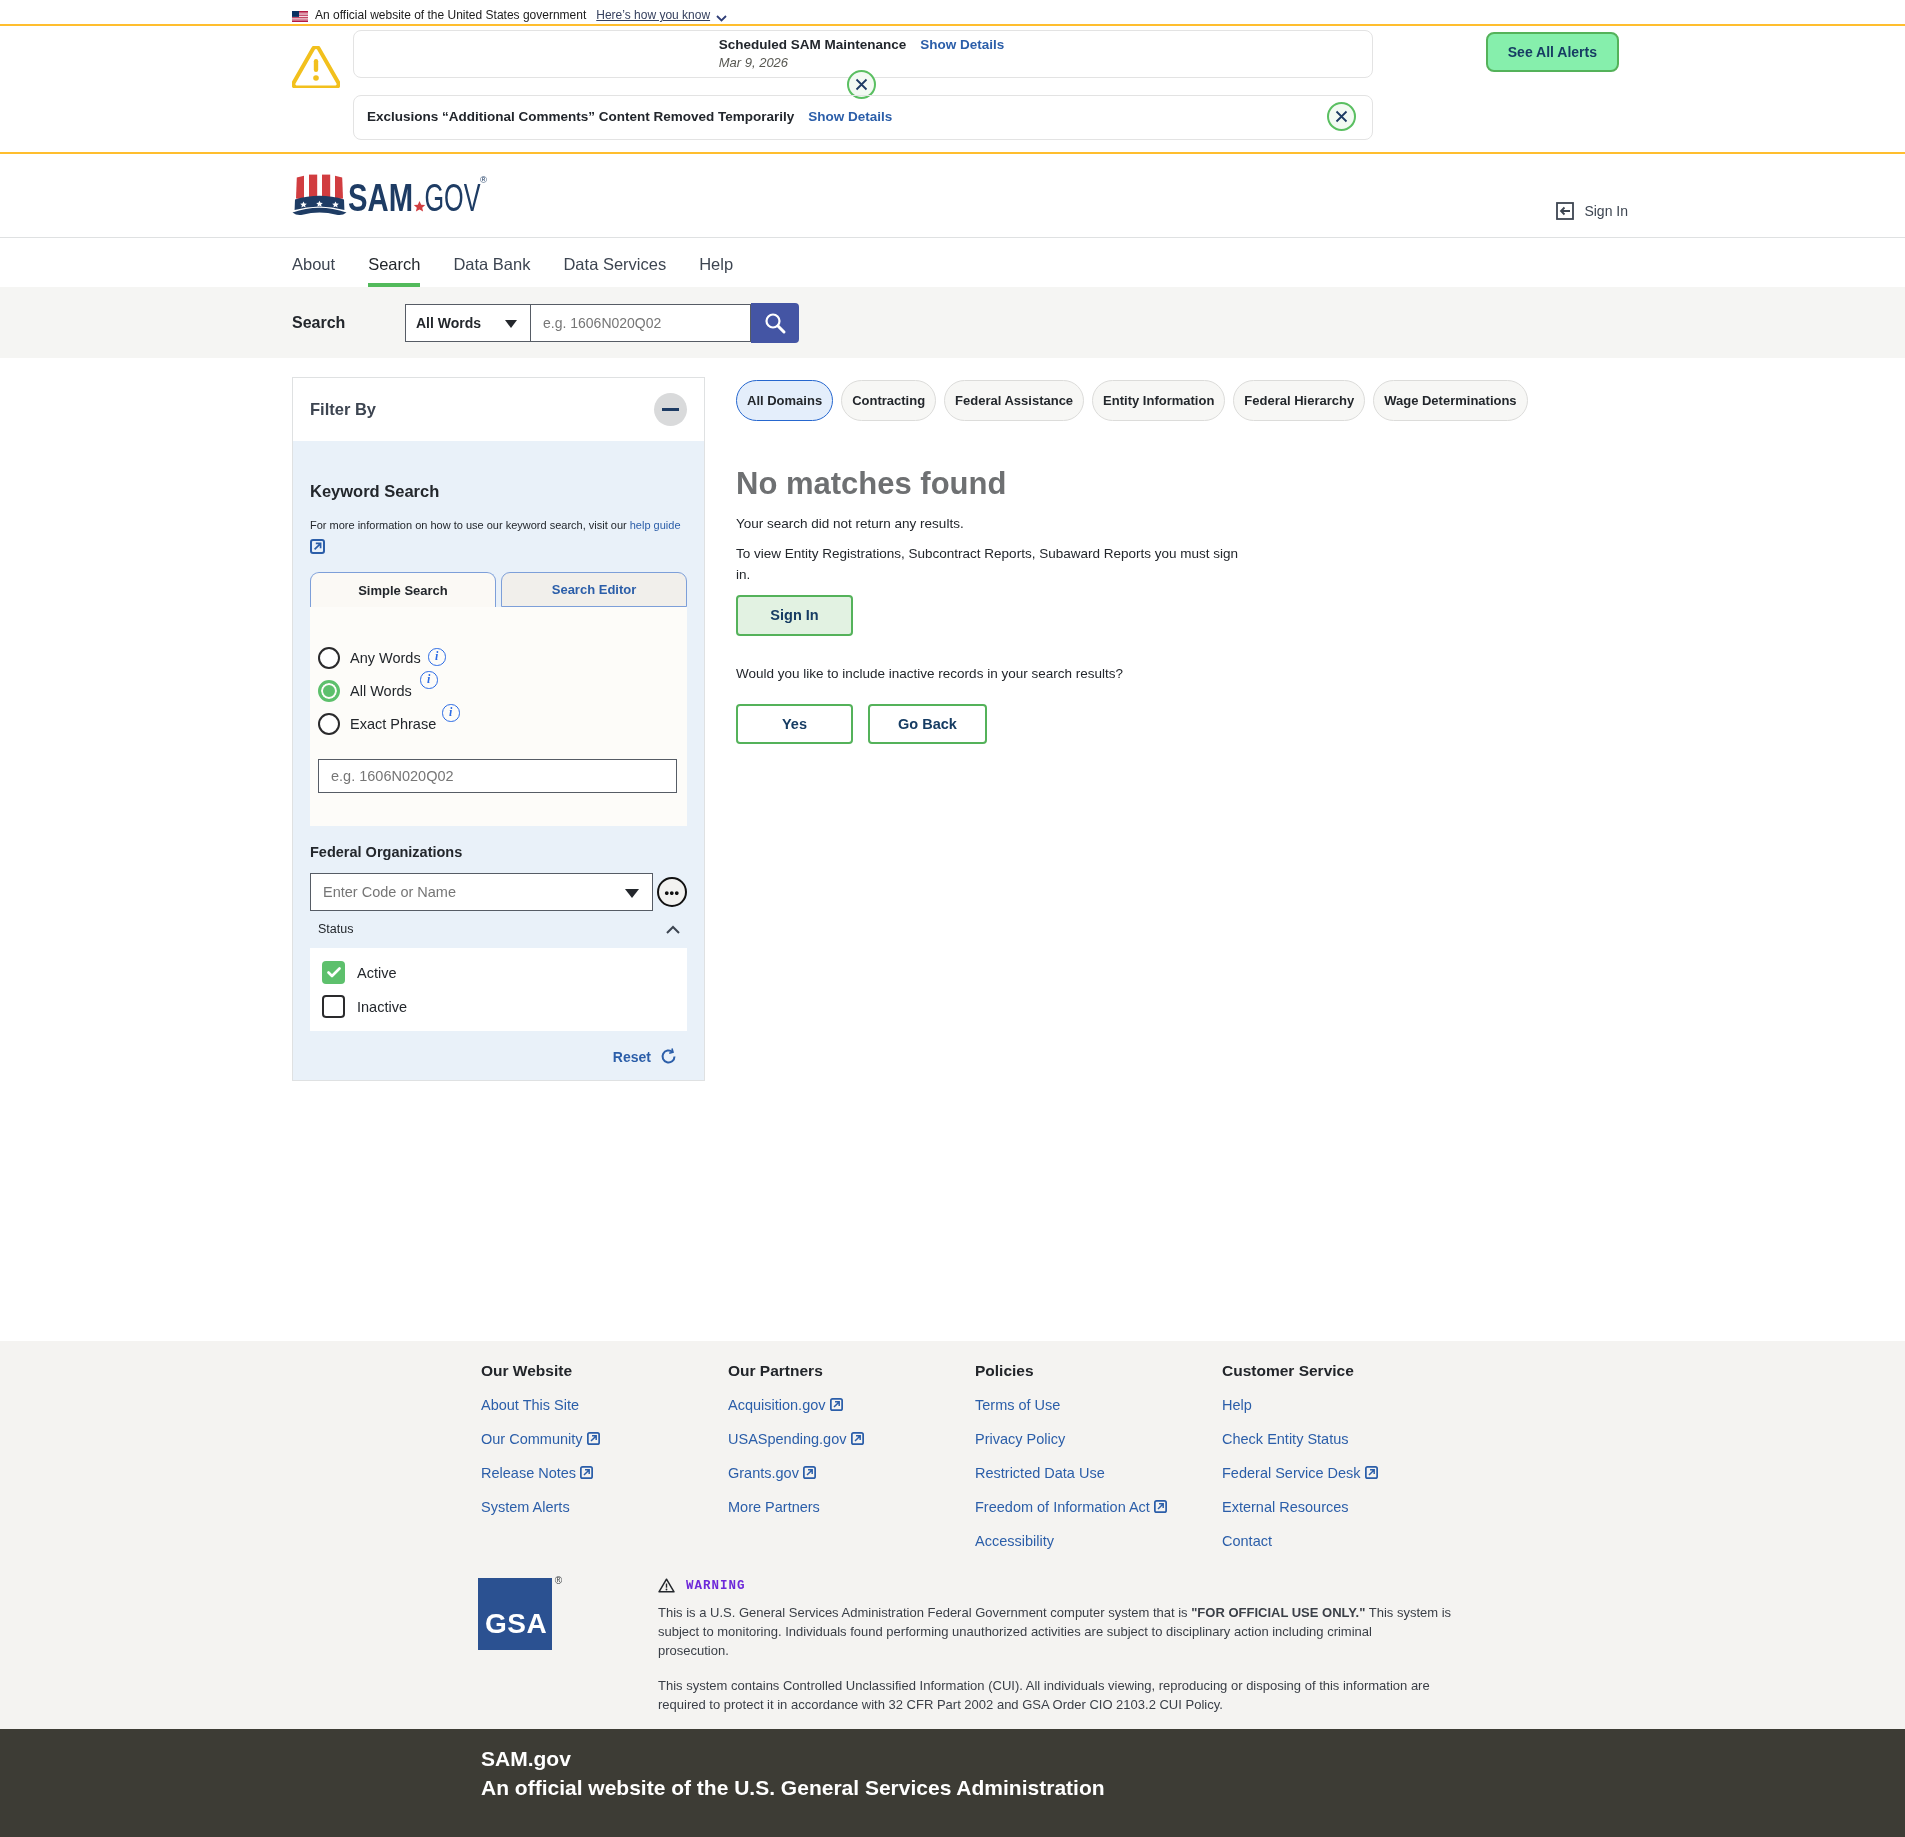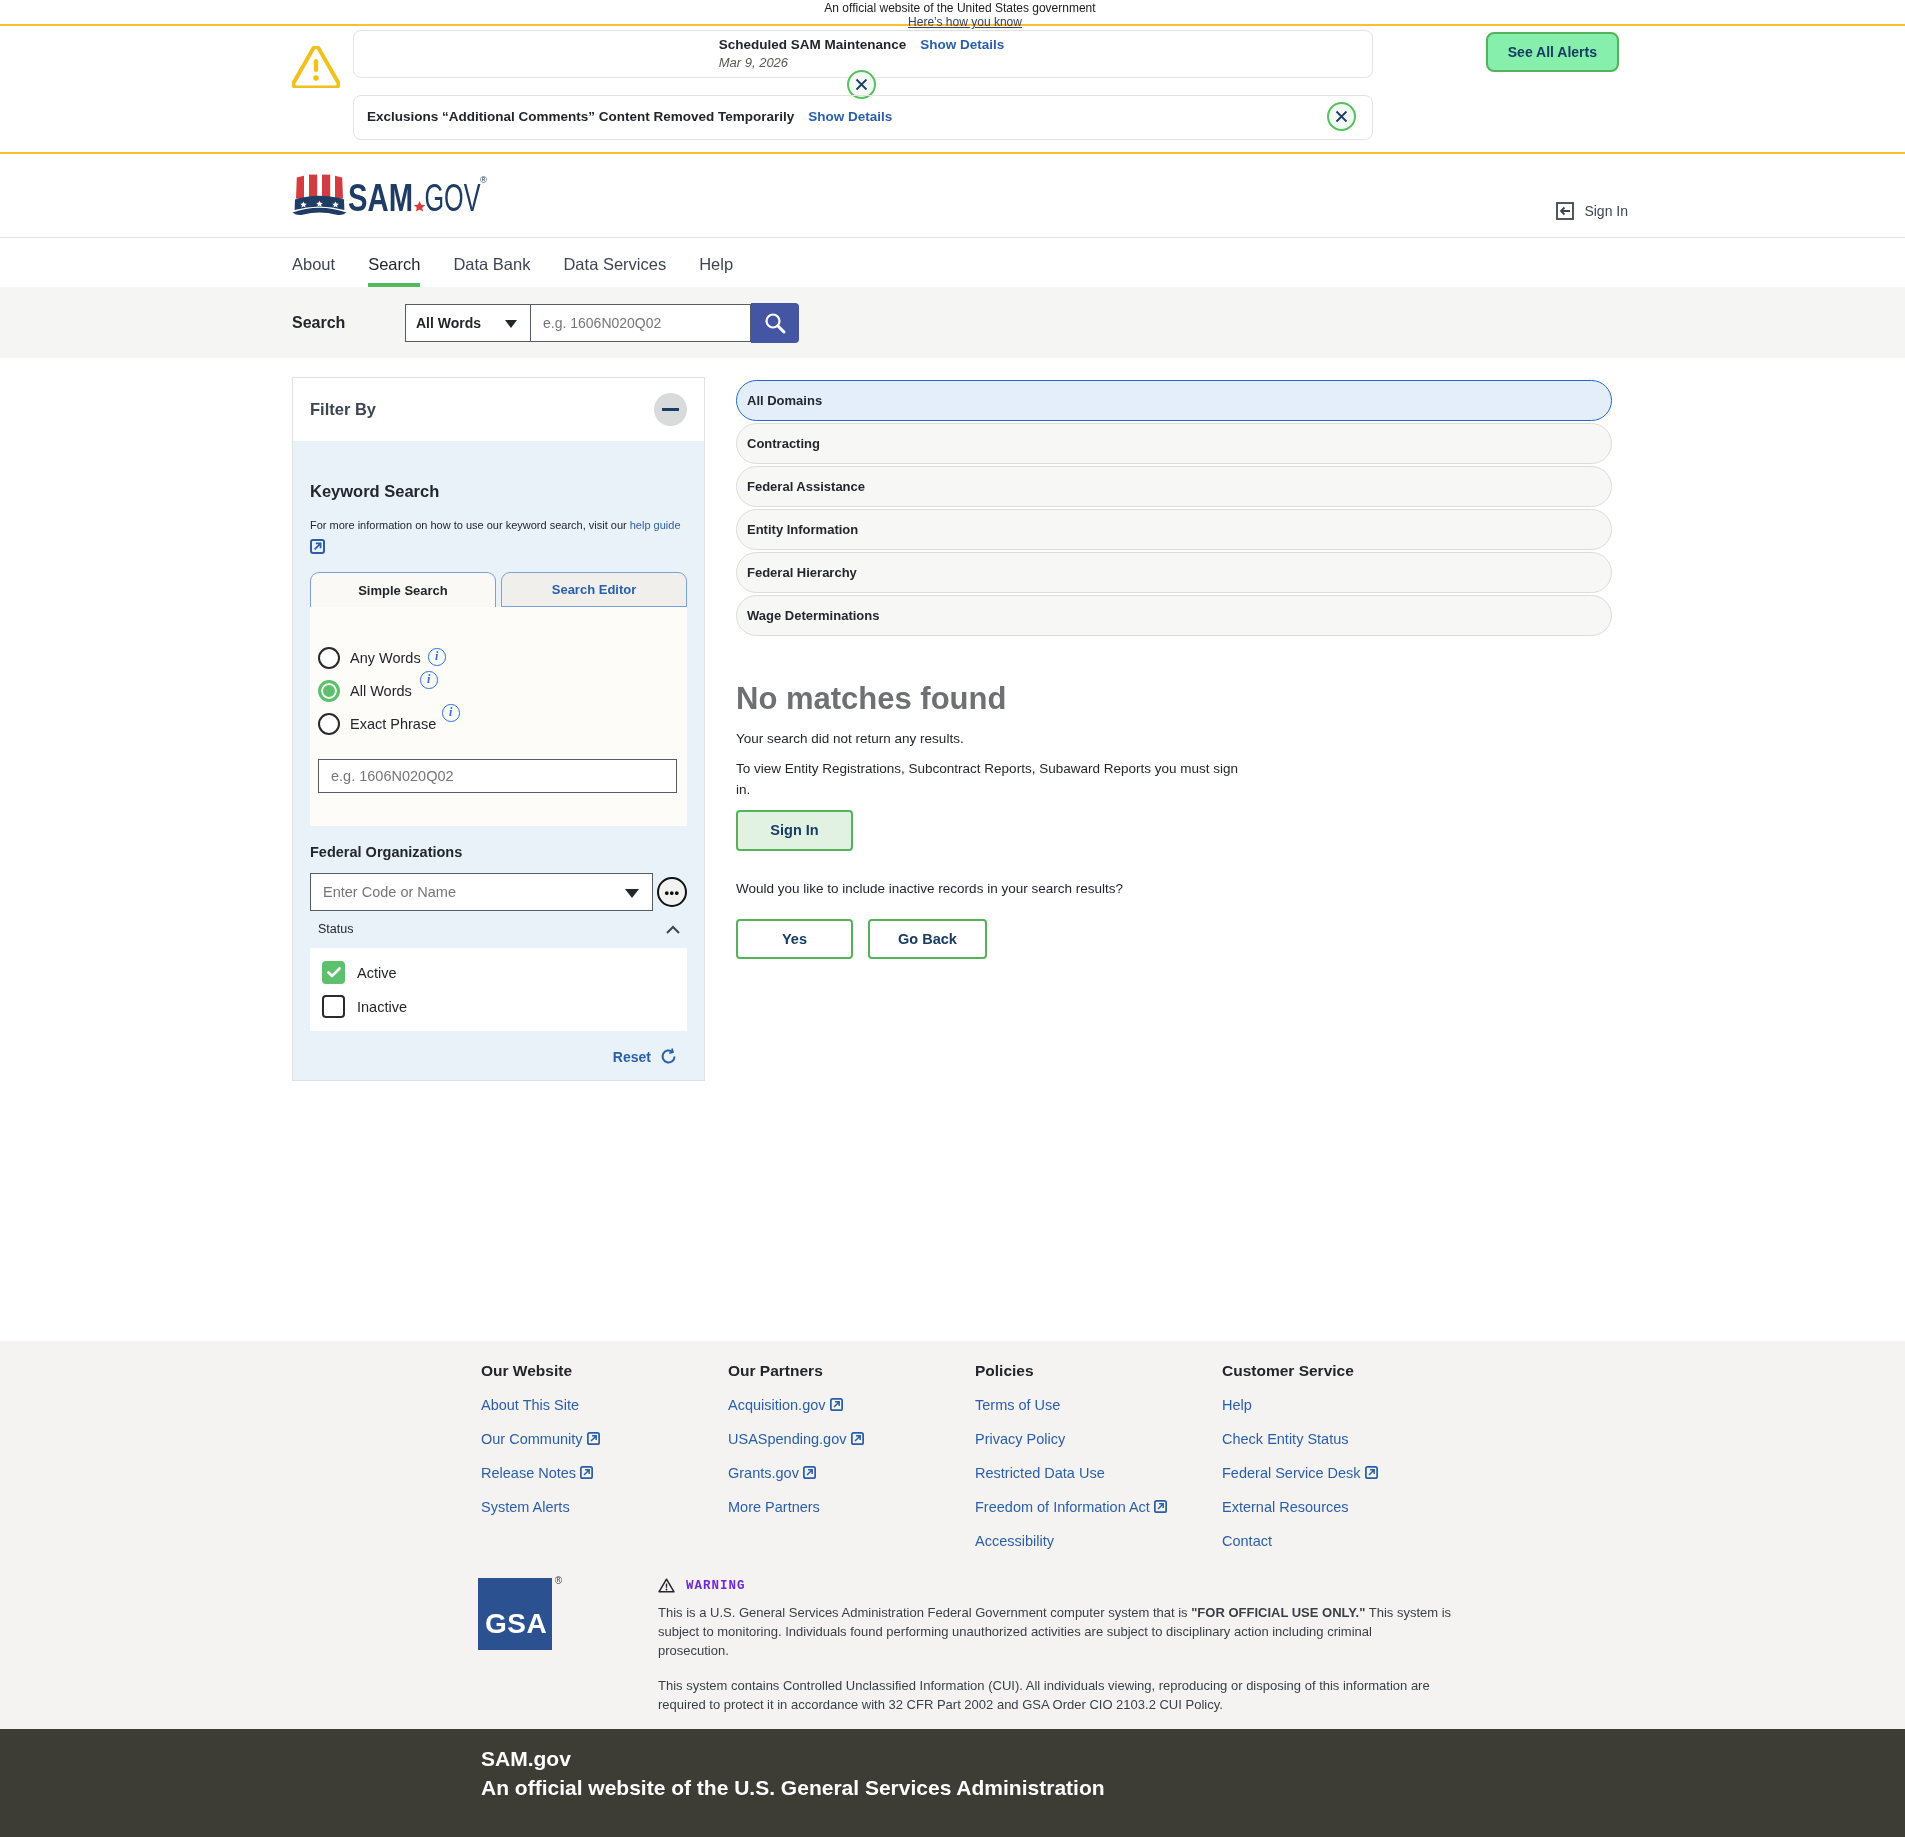--- a/index.html
+++ b/index.html
@@ -5,21 +5,21 @@
 <style>
 * { box-sizing: border-box; margin: 0; padding: 0; }
 html,body { font-family: "Liberation Sans", sans-serif; color:#1b1b1b; background:#fff; }
 body { width:1920px; overflow-x:hidden; }
 a { text-decoration:none; }
 button { font-family:"Liberation Sans",sans-serif; cursor:pointer; }
 .container { width:1336px; margin:0 auto; }
 
 
 .gov-banner { height:26px; border-bottom:2px solid #ffbe2e; background:#fff; }
-.gov-banner .container { display:flex; align-items:center; height:22px; font-size:12px; color:#1b1b1b;flex-direction:column; }
+.gov-banner .container { display:flex; align-items:flex-end; height:22px; font-size:12px; color:#1b1b1b; }
 .gov-banner .flag { margin-right:7px; margin-top:1px; }
 .gov-banner .hyk { color:#36415f; text-decoration:underline; margin-left:10px; }
 .gov-banner .chev { margin-left:6px; }
 
 
 .alerts { background:#fff; border-bottom:2px solid #ffbe2e; padding:4px 0 12px; }
 .alerts .container { display:flex; align-items:flex-start; }
 .alerts .warnicon { margin:16px 13px 0 0; flex:none; }
 .alert-stack { width:1020px; display:flex; flex-direction:column; gap:17px; }
 .alert-box { border:1px solid #e3e3e3; border-radius:8px; padding:6px 16px 8px 13px; display:flex; align-items:center; }
@@ -94,21 +94,21 @@
 .cb-row + .cb-row { margin-top:11px; }
 .cb { width:23px; height:23px; border-radius:4px; margin-right:12px; flex:none; }
 .cb.checked { background:#5dc06c; display:flex; align-items:center; justify-content:center; }
 .cb.un { background:#fff; border:2.5px solid #2a2a2c; }
 .cb-row label { font-size:14.5px; color:#23272c; }
 .reset-row { display:flex; justify-content:flex-end; align-items:center; margin-top:17px; padding-right:10px; }
 .reset-row a { color:#2b5ea9; font-weight:bold; font-size:14px; margin-right:9px; }
 
 
 .rcol { margin-left:31px; margin-top:22px; width:876px; }
-.pills { display:flex; gap:2px;flex-direction:column; }
+.pills { display:flex; gap:8px; }
 .pill { height:41px; border-radius:21px; display:flex; align-items:center; padding:0 10px; font-size:13px; font-weight:bold; color:#23272c; background:#f7f7f5; border:1px solid #dcdcda; white-space:nowrap; }
 .pill.on { background:#e4eefb; border:1px solid #2667cf; }
 .rcol h1 { margin-top:45px; font-size:31px; color:#6e7072; line-height:36px; }
 .rcol .p1 { margin-top:12px; font-size:13.5px; color:#23272c; line-height:20px; }
 .rcol .p2 { margin-top:9px; font-size:13.5px; line-height:21px; color:#23272c; width:510px; }
 .btn-green { display:inline-block; background:#e2f2e2; border:2px solid #54b25a; border-radius:4px; color:#163c63; font-weight:bold; font-size:14.5px; text-align:center; }
 .signin-btn { width:117px; height:41px; margin-top:10px; line-height:37px; }
 .q { margin-top:30px; font-size:13.5px; color:#23272c; }
 .qbtns { margin-top:23px; display:flex; gap:15px; }
 .btn-white { background:#fff; border:2px solid #54b25a; border-radius:4px; color:#163c63; font-weight:bold; font-size:14.5px; width:117px; height:40px; }

